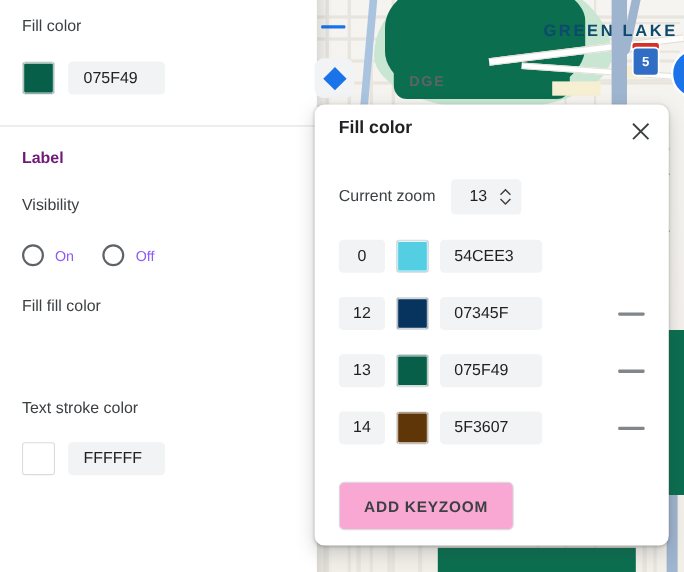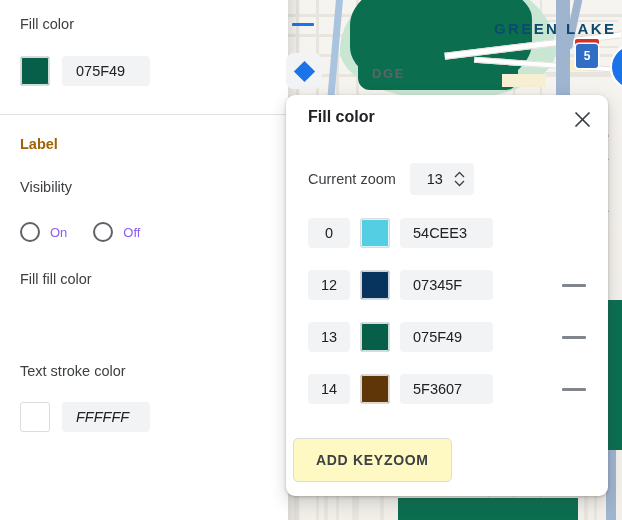--- a/index.html
+++ b/index.html
@@ -147,21 +147,21 @@
     left: 20px;
   }
   .field-label {
     font-size: 14.5px;
     color: #3c4043;
     font-family: "Liberation Sans", sans-serif;
   }
   .section-title {
     font-size: 14.5px;
     font-weight: 700;
-    color: #a16207;
+    color: #701a75;
   }
   .hr {
     position: absolute;
     left: 0; width: 288px;
     height: 1px;
     background: #e0e0e0;
   }
 
   .swatch {
     width: 30px; height: 30px;
@@ -331,24 +331,24 @@
     width: 24px; height: 3px;
     background: #80868b;
     border-radius: 1px;
     cursor: pointer;
     margin-right: 2px;
   }
   .kz-remove.hidden { visibility: hidden; }
 
   .add-btn {
     position: absolute;
-    left: 7px; top: 343px;
+    left: 22px; top: 343px;
     height: 44px;
     padding: 0 22px;
-    background: #fef9c3;
+    background: #f9a8d4;
     border: 1px solid #dadce0;
     border-radius: 5px;
     display: flex;
     align-items: center;
     justify-content: center;
     font-size: 14px;
     font-weight: 700;
     letter-spacing: 0.7px;
     color: #3c4043;
     cursor: pointer;
@@ -443,21 +443,21 @@
       <div class="radio-label">Off</div>
     </div>
 
     <div class="section-row field-label" style="top:271px;">Fill fill color</div>
 
 
     <div class="section-row field-label" style="top:363px;">Text stroke color</div>
 
     <div class="section-row color-row" style="top:402px;">
       <div class="swatch" style="background:#FFFFFF;"></div>
-      <div class="hexbox" style="width:88px;font-style:italic;">FFFFFF</div>
+      <div class="hexbox" style="width:88px;">FFFFFF</div>
     </div>
   </div>
 
   <div class="minus-line" style="left:292px; top:23px;"></div>
   <div class="diamond-btn" style="left:286px; top:53px;">
     <div class="diamond"></div>
   </div>
 
   <div class="dialog">
 

